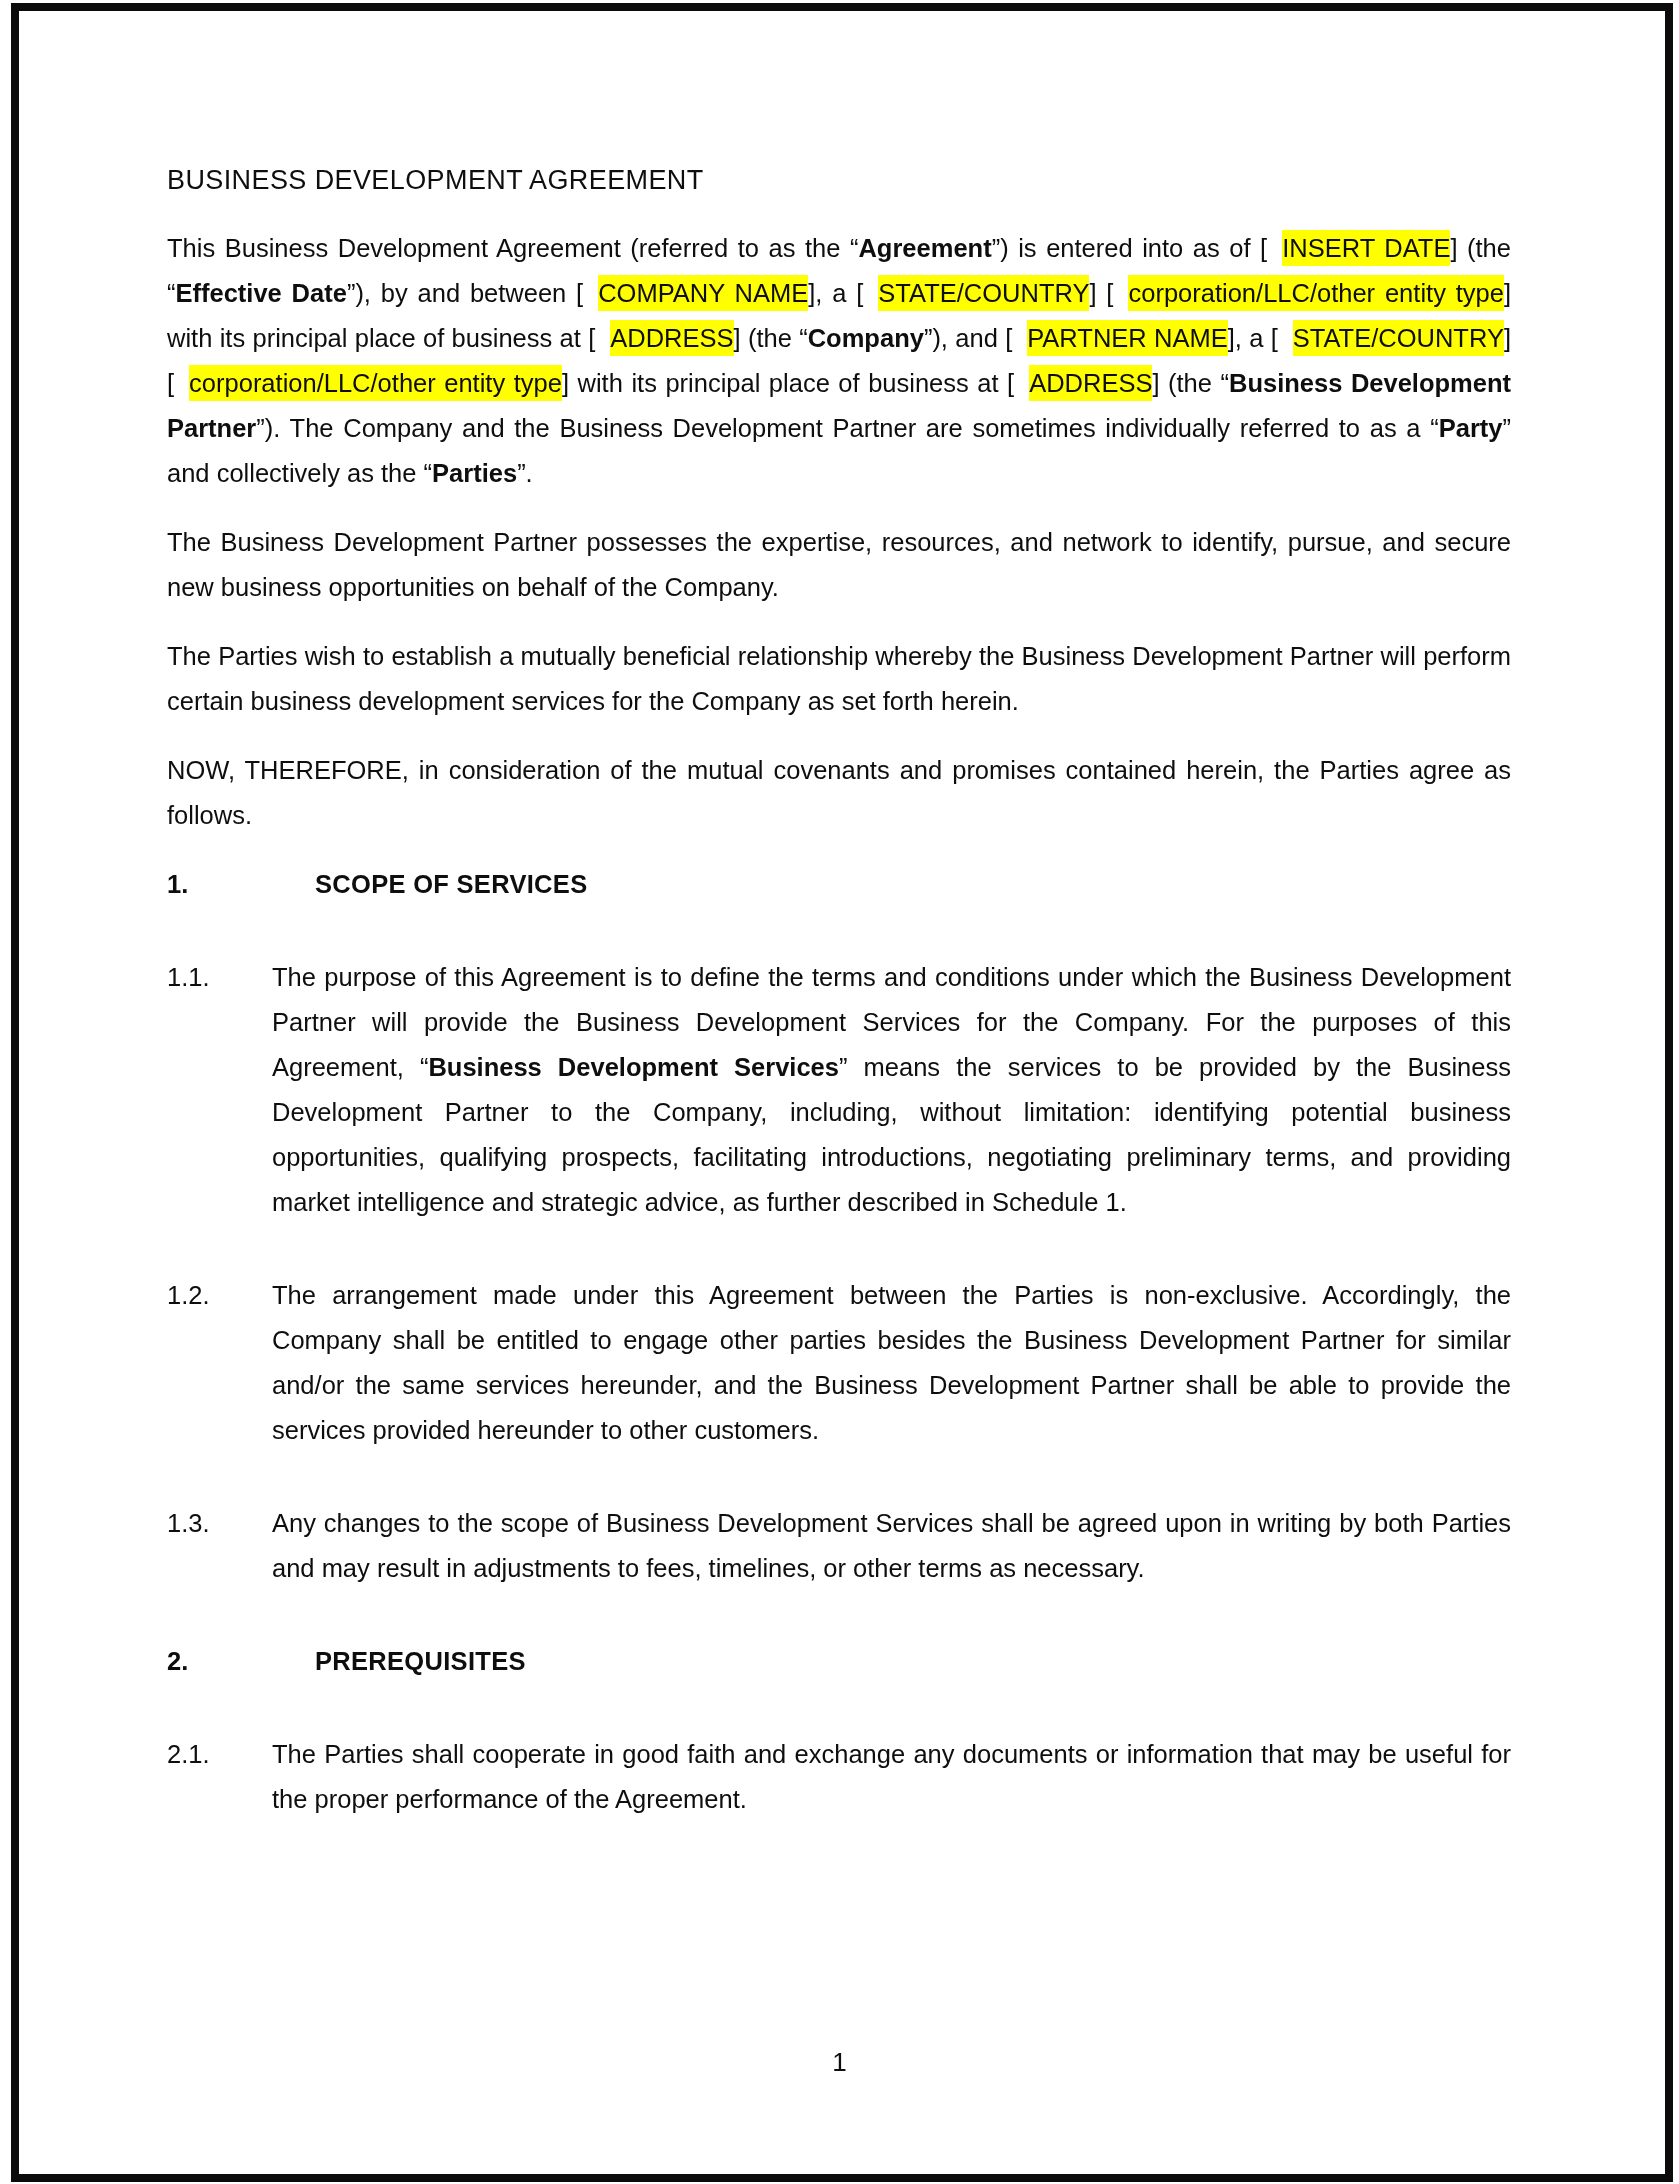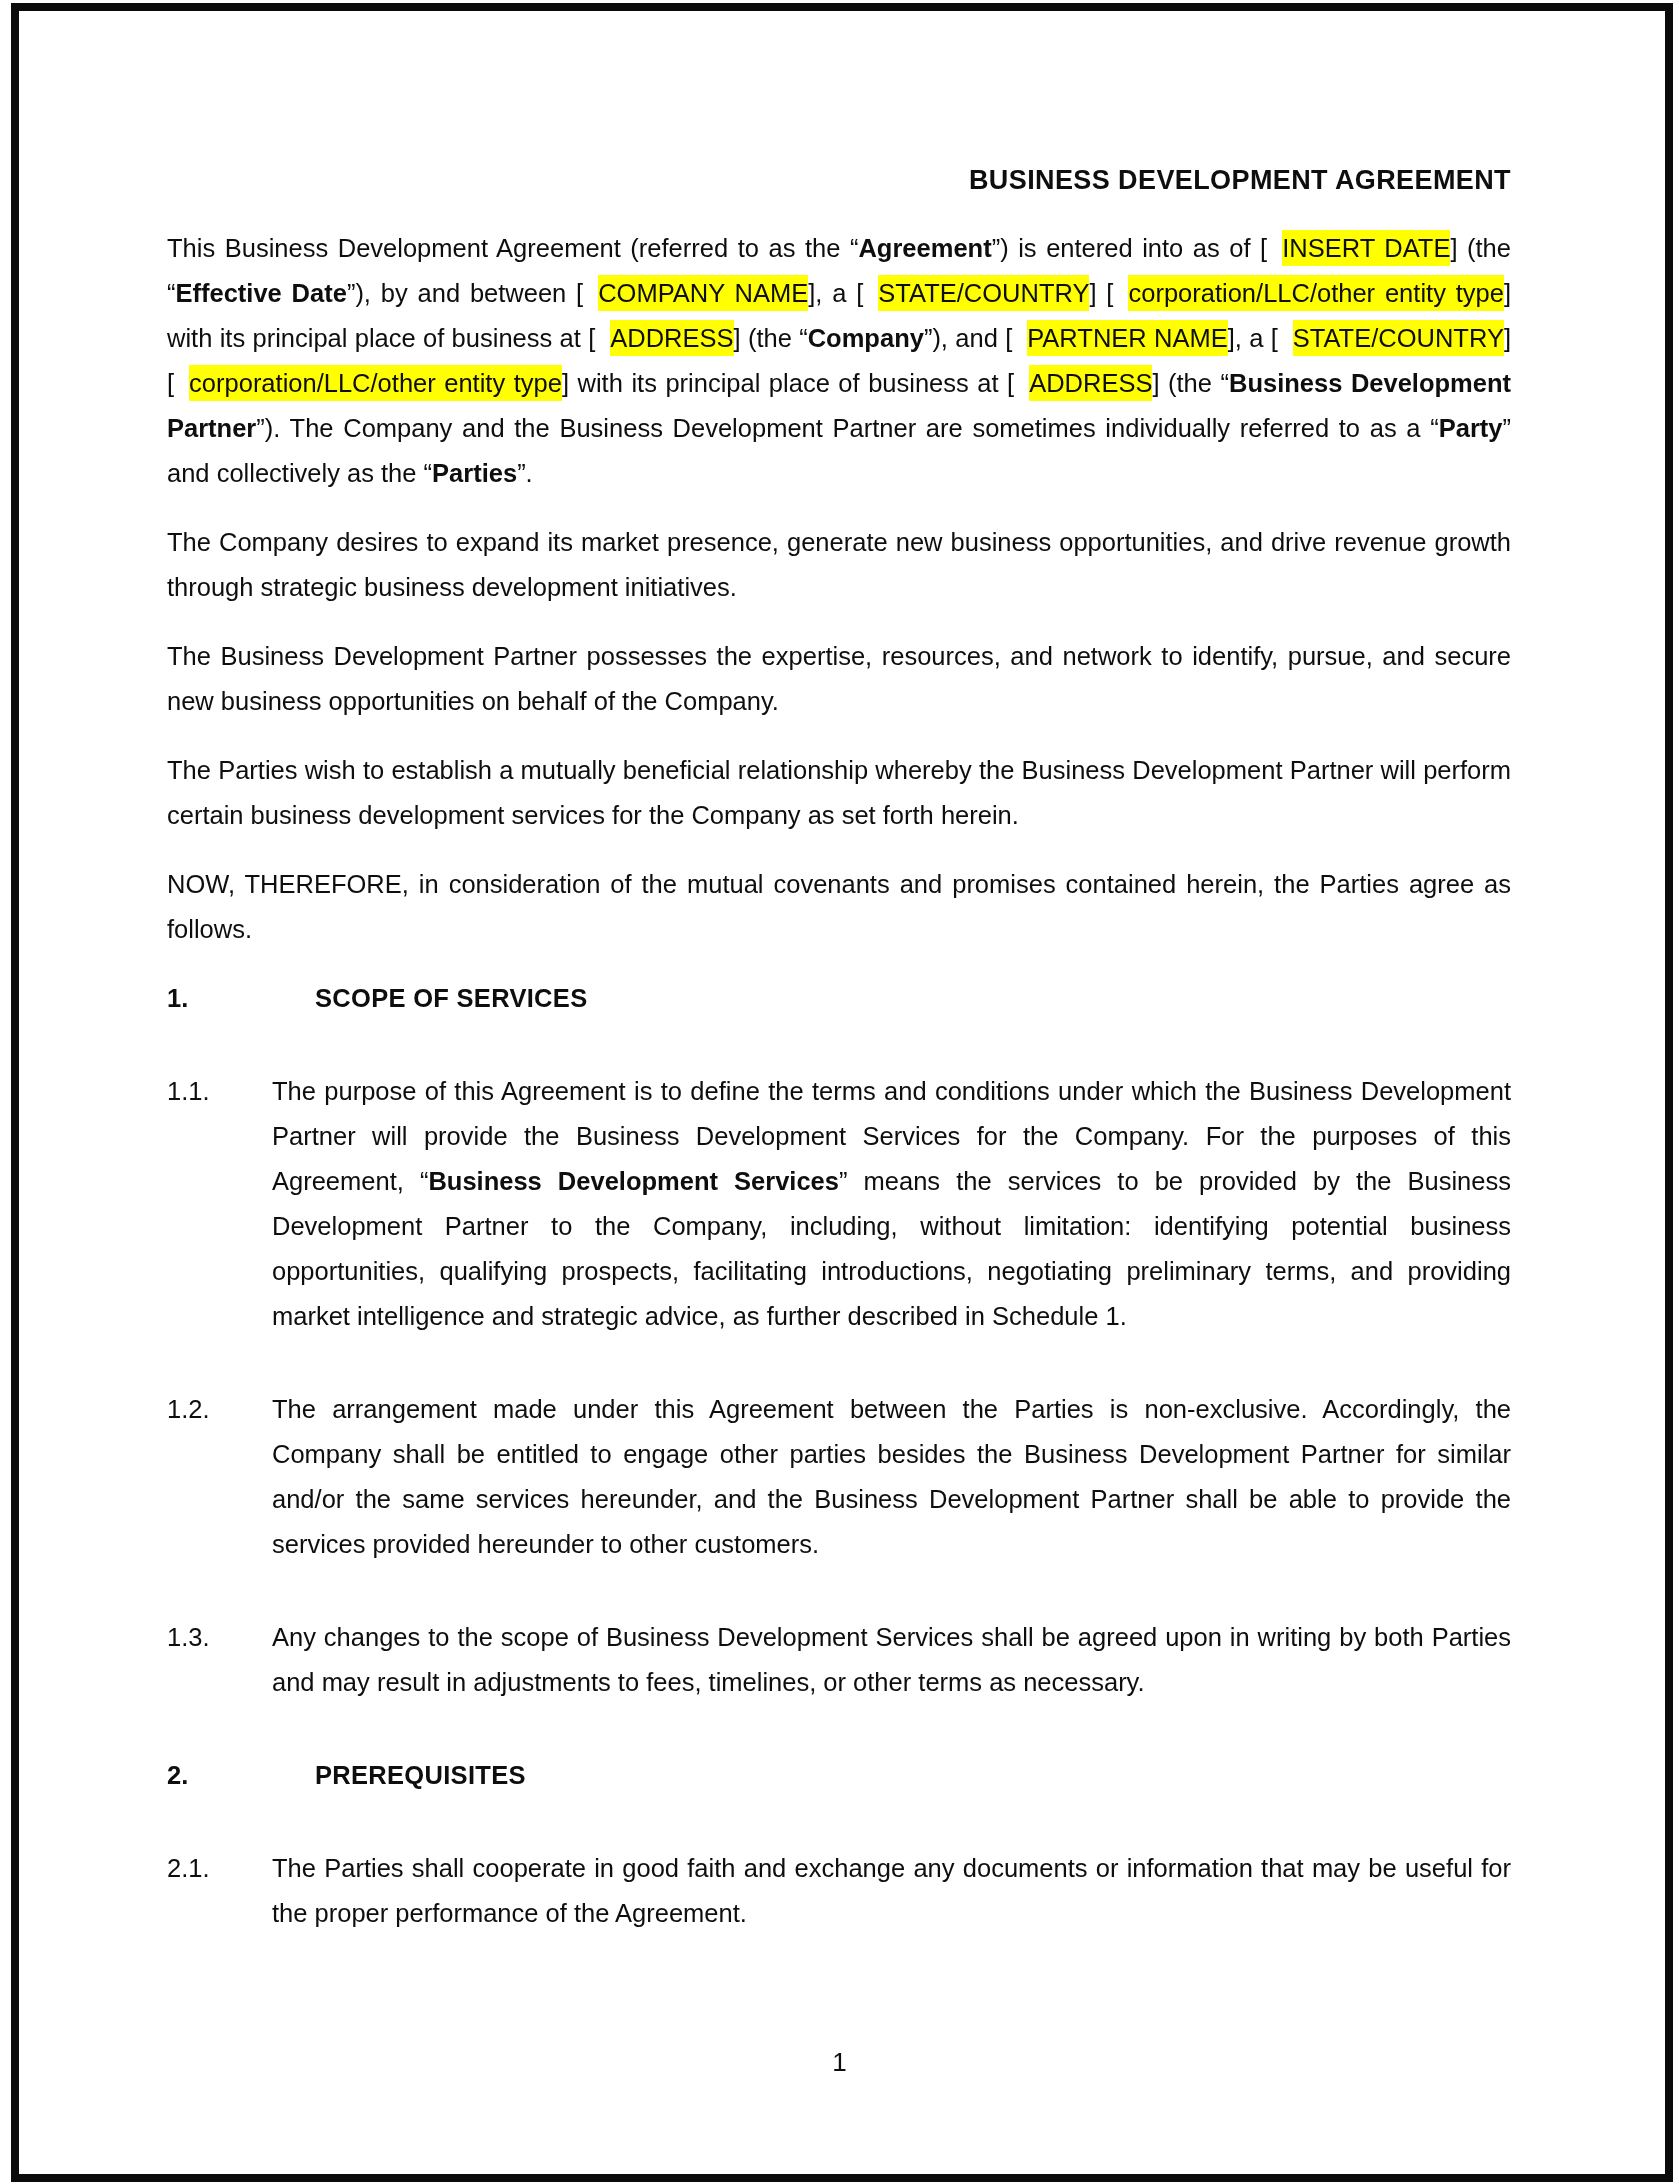--- a/index.html
+++ b/index.html
@@ -10,21 +10,21 @@
   }
   .frame{
     position:absolute;left:10.5px;top:2.6px;right:6.1px;bottom:2.6px;
     border:8px solid #0b0b0b;background:#ffffff;box-sizing:border-box;
   }
   .content{
     position:absolute;left:167px;right:168px;top:158px;
     font-size:25.5px;line-height:45px;
   }
   .title{
-    font-size:27px;font-weight:bold;text-align:right;
+    font-size:27px;font-weight:normal;text-align:left;
     margin:0 0 23px 0;line-height:45px;letter-spacing:0.4px;
   }
   p.body{margin:0 0 24px 0;text-align:justify;}
   .b{font-weight:bold;}
   .hl{background:var(--hl,#ffff00);padding:4.4px 0;margin-left:15px;}
   .item{display:flex;margin:16px 0 48px 0;}
   .item .num{flex:none;width:105px;}
   .item .txt{flex:1;text-align:justify;}
   .heading{display:flex;margin:0 0 48px 0;font-weight:bold;}
   .heading .num{flex:none;width:105px;}
@@ -38,21 +38,20 @@
 <body>
 
 <div class="frame"></div>
 
 <div class="content">
 
   <h1 class="title">BUSINESS DEVELOPMENT AGREEMENT</h1>
 
   <p class="body"><span>This Business Development Agreement (referred to as the “</span><span class="b">Agreement</span><span>”) is entered into as of [</span><span class="hl">INSERT DATE</span><span>] (the “</span><span class="b">Effective Date</span><span>”), by and between [</span><span class="hl">COMPANY NAME</span><span>], a [</span><span class="hl">STATE/COUNTRY</span><span>] [</span><span class="hl">corporation/LLC/other entity type</span><span>] with its principal place of business at [</span><span class="hl">ADDRESS</span><span>] (the “</span><span class="b">Company</span><span>”), and [</span><span class="hl">PARTNER NAME</span><span>], a [</span><span class="hl">STATE/COUNTRY</span><span>] [</span><span class="hl">corporation/LLC/other entity type</span><span>] with its principal place of business at [</span><span class="hl">ADDRESS</span><span>] (the “</span><span class="b">Business Development Partner</span><span>”). The Company and the Business Development Partner are sometimes individually referred to as a “</span><span class="b">Party</span><span>” and collectively as the “</span><span class="b">Parties</span><span>”.</span></p>
 
-  <p class="body">The Company desires to expand its market presence, generate new business opportunities, and drive revenue growth through strategic business development initiatives.</p>
   <p class="body">The Business Development Partner possesses the expertise, resources, and network to identify, pursue, and secure new business opportunities on behalf of the Company.</p>
   <p class="body">The Parties wish to establish a mutually beneficial relationship whereby the Business Development Partner will perform certain business development services for the Company as set forth herein.</p>
   <p class="body" style="margin-bottom:24px">NOW, THEREFORE, in consideration of the mutual covenants and promises contained herein, the Parties agree as follows.</p>
 
   <div class="heading">
     <span class="num">1.</span>
     <span class="txt">SCOPE OF SERVICES</span>
   </div>
 
   <div class="item">

